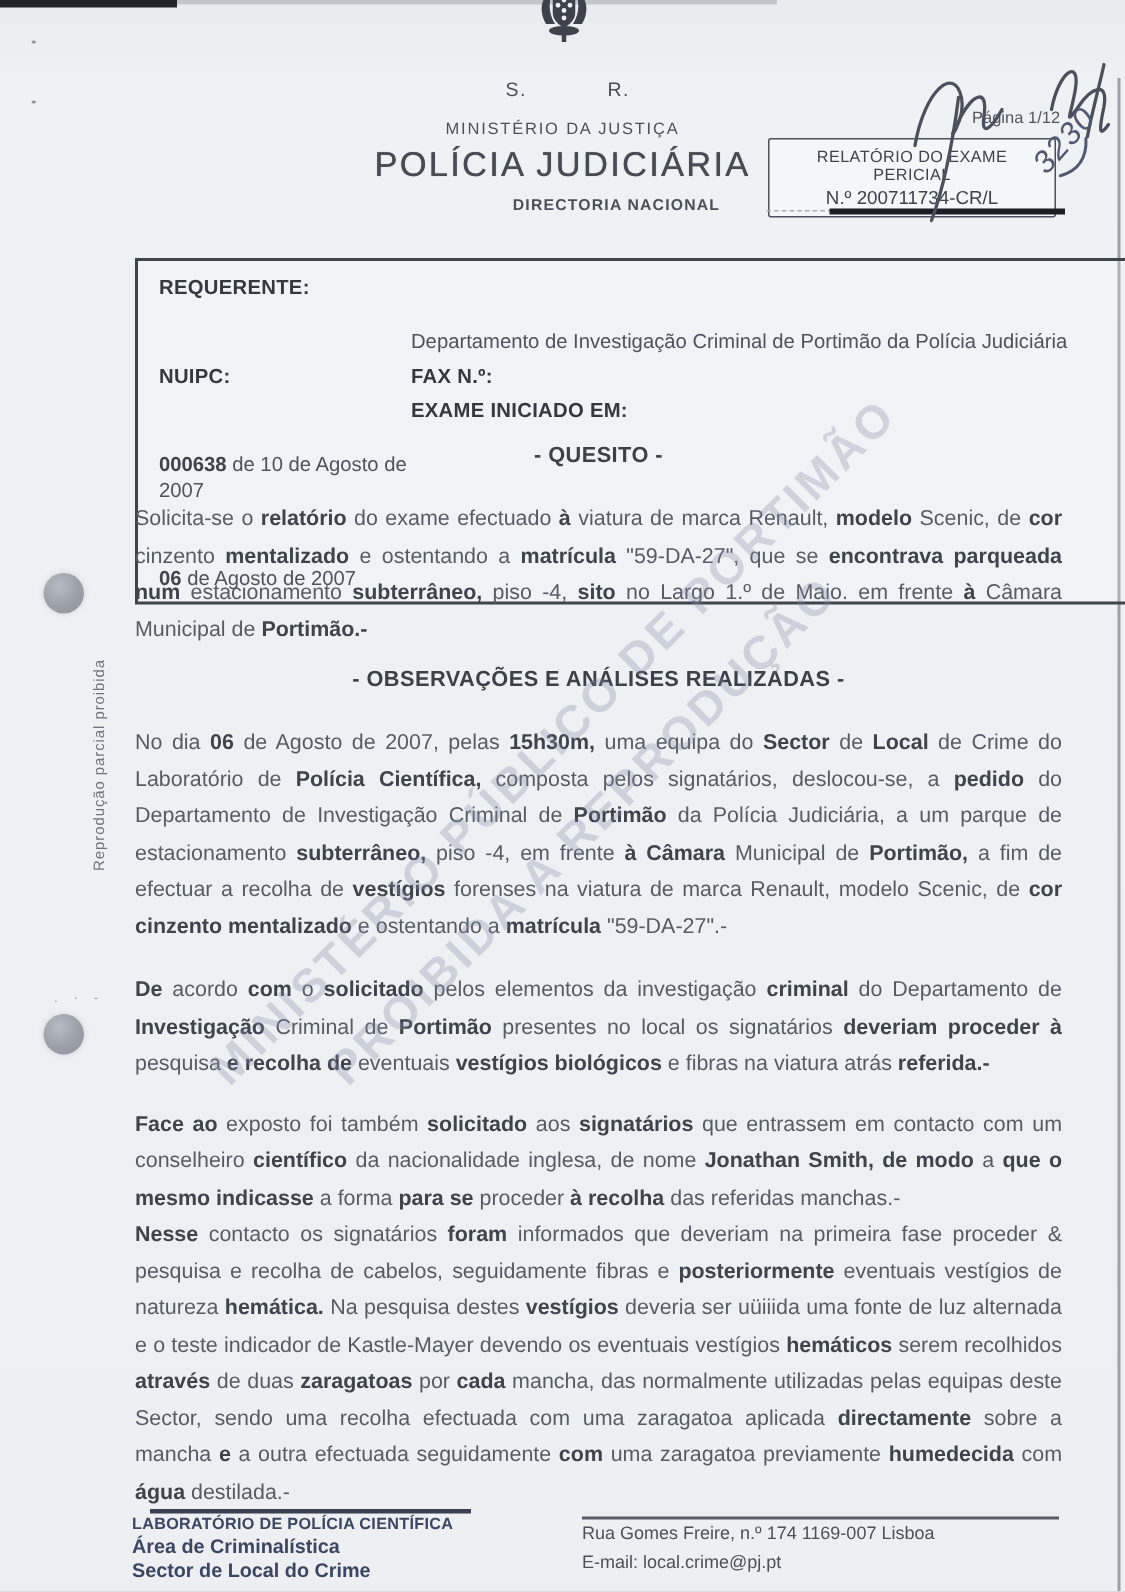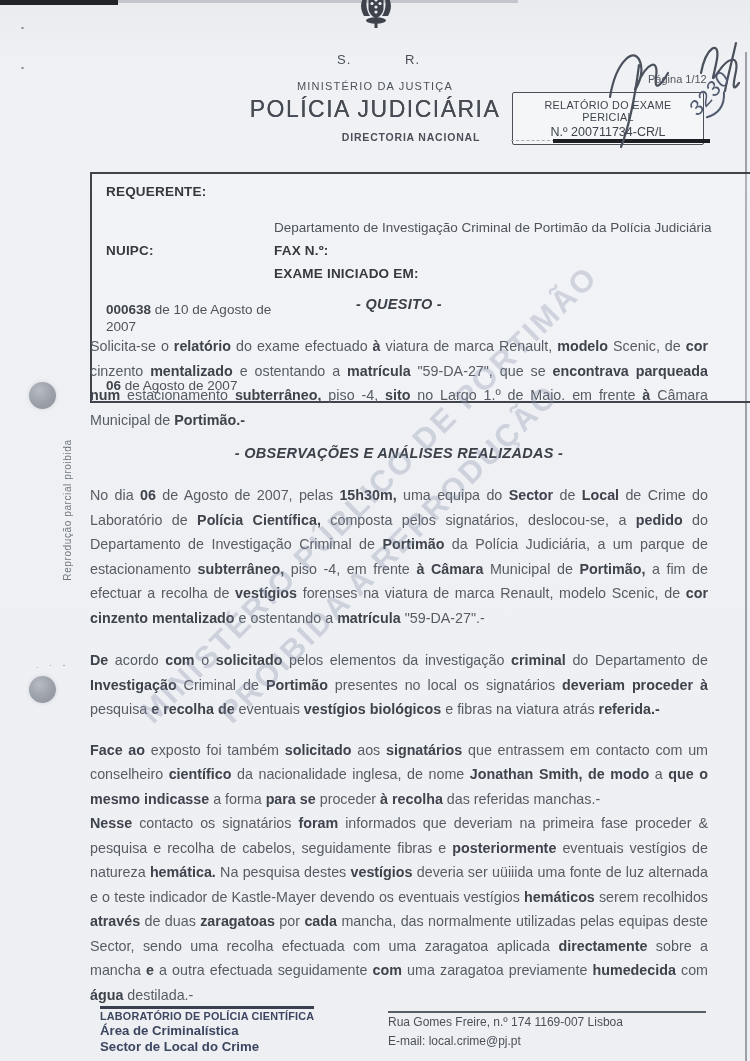--- a/index.html
+++ b/index.html
@@ -58,33 +58,33 @@
     padding:9px 12px 7px 14px;display:grid;grid-template-columns:168px 1fr;row-gap:6px;
     font-size:13.5px;line-height:1.26;
   }
   .case-table .lbl{font-weight:bold;color:#34383f;letter-spacing:.2px;}
   .case-table .val{color:#4e535b;margin-top:36px;}
   
   .content{position:absolute;z-index:3;left:90px;top:296px;width:618px;}
   .content p{margin:0;text-align:justify;font-size:14.3px;line-height:24.5px;color:#575c64;}
   .content .b, .b{font-weight:bold;color:#3f444c;}
   .sec-heading{
-    text-align:center;font-weight:bold;font-size:14.5px;color:#3c4149;letter-spacing:.3px;font-style:italic;
+    text-align:center;font-weight:bold;font-size:14.5px;color:#3c4149;letter-spacing:.3px;
   }
   .h-quesito{margin:0 0 0 0;}
   .p1{margin-top:22px !important;}
   .h-obs{margin-top:13px;}
   .p2{margin-top:22px !important;}
   .p3{margin-top:18px !important;}
   .p4{margin-top:16px !important;}
   .pencil-dots{position:absolute;z-index:2;left:36px;top:660px;width:36px;height:8px;color:#9aa0a8;font-size:9px;letter-spacing:4px;}
   
   .footer-left-line{position:absolute;z-index:3;left:100px;top:1006px;width:214px;height:2.5px;background:#3a4050;}
   .footer-right-line{position:absolute;z-index:3;left:388px;top:1011px;width:318px;height:1.5px;background:#585e66;}
-  .footer-left{position:absolute;z-index:3;left:100px;top:1010px;color:#3d4660;}
+  .footer-left{position:absolute;z-index:3;left:88px;top:1010px;color:#3d4660;}
   .footer-left .f1{font-size:10.8px;font-weight:bold;letter-spacing:.2px;}
   .footer-left .f2,.footer-left .f3{font-size:13.2px;font-weight:bold;margin-top:1px;}
   .footer-right{position:absolute;z-index:3;left:388px;top:1015px;width:318px;font-size:12px;color:#4c5159;}
   .footer-right .row2{position:relative;margin-top:6px;}
   .footer-right .fax{position:absolute;left:197px;top:0;}
   .footer-right .row3{margin-top:5px;}
 </style>
 </head>
 <body>
 

